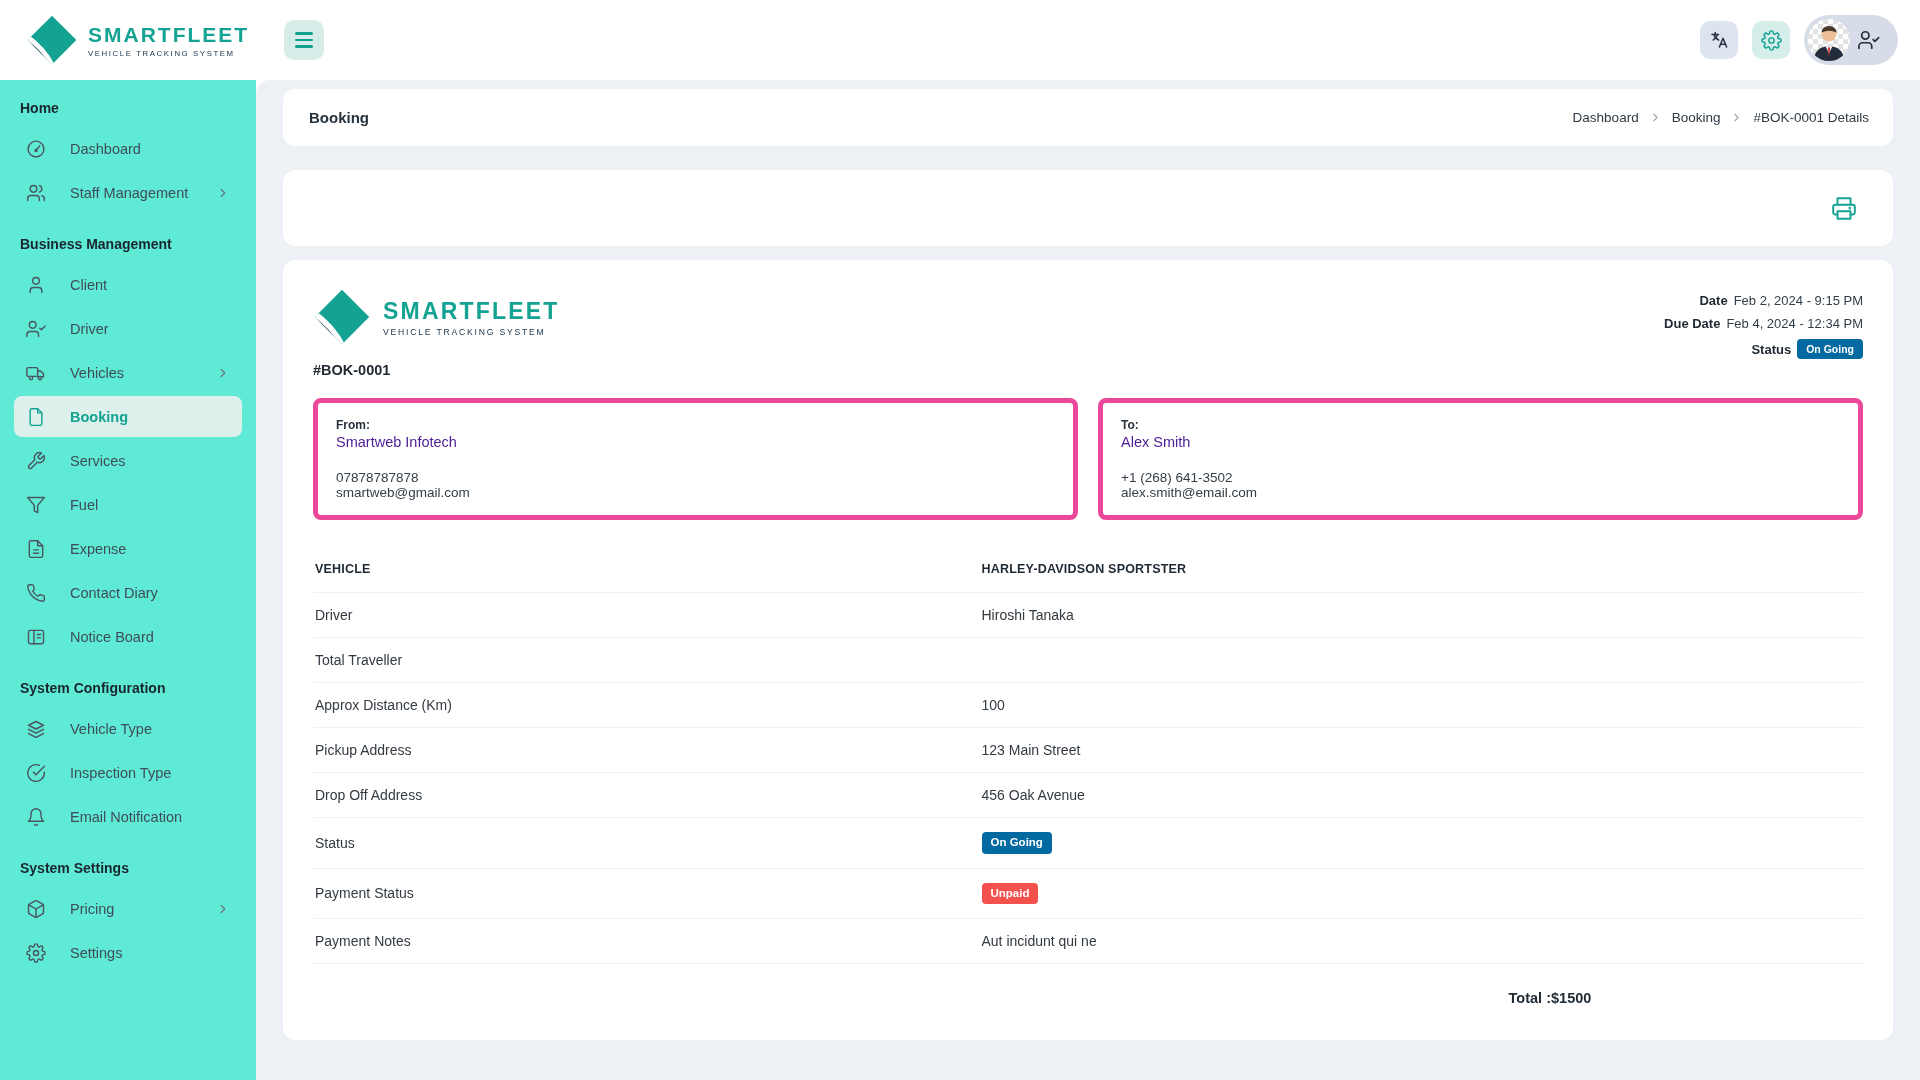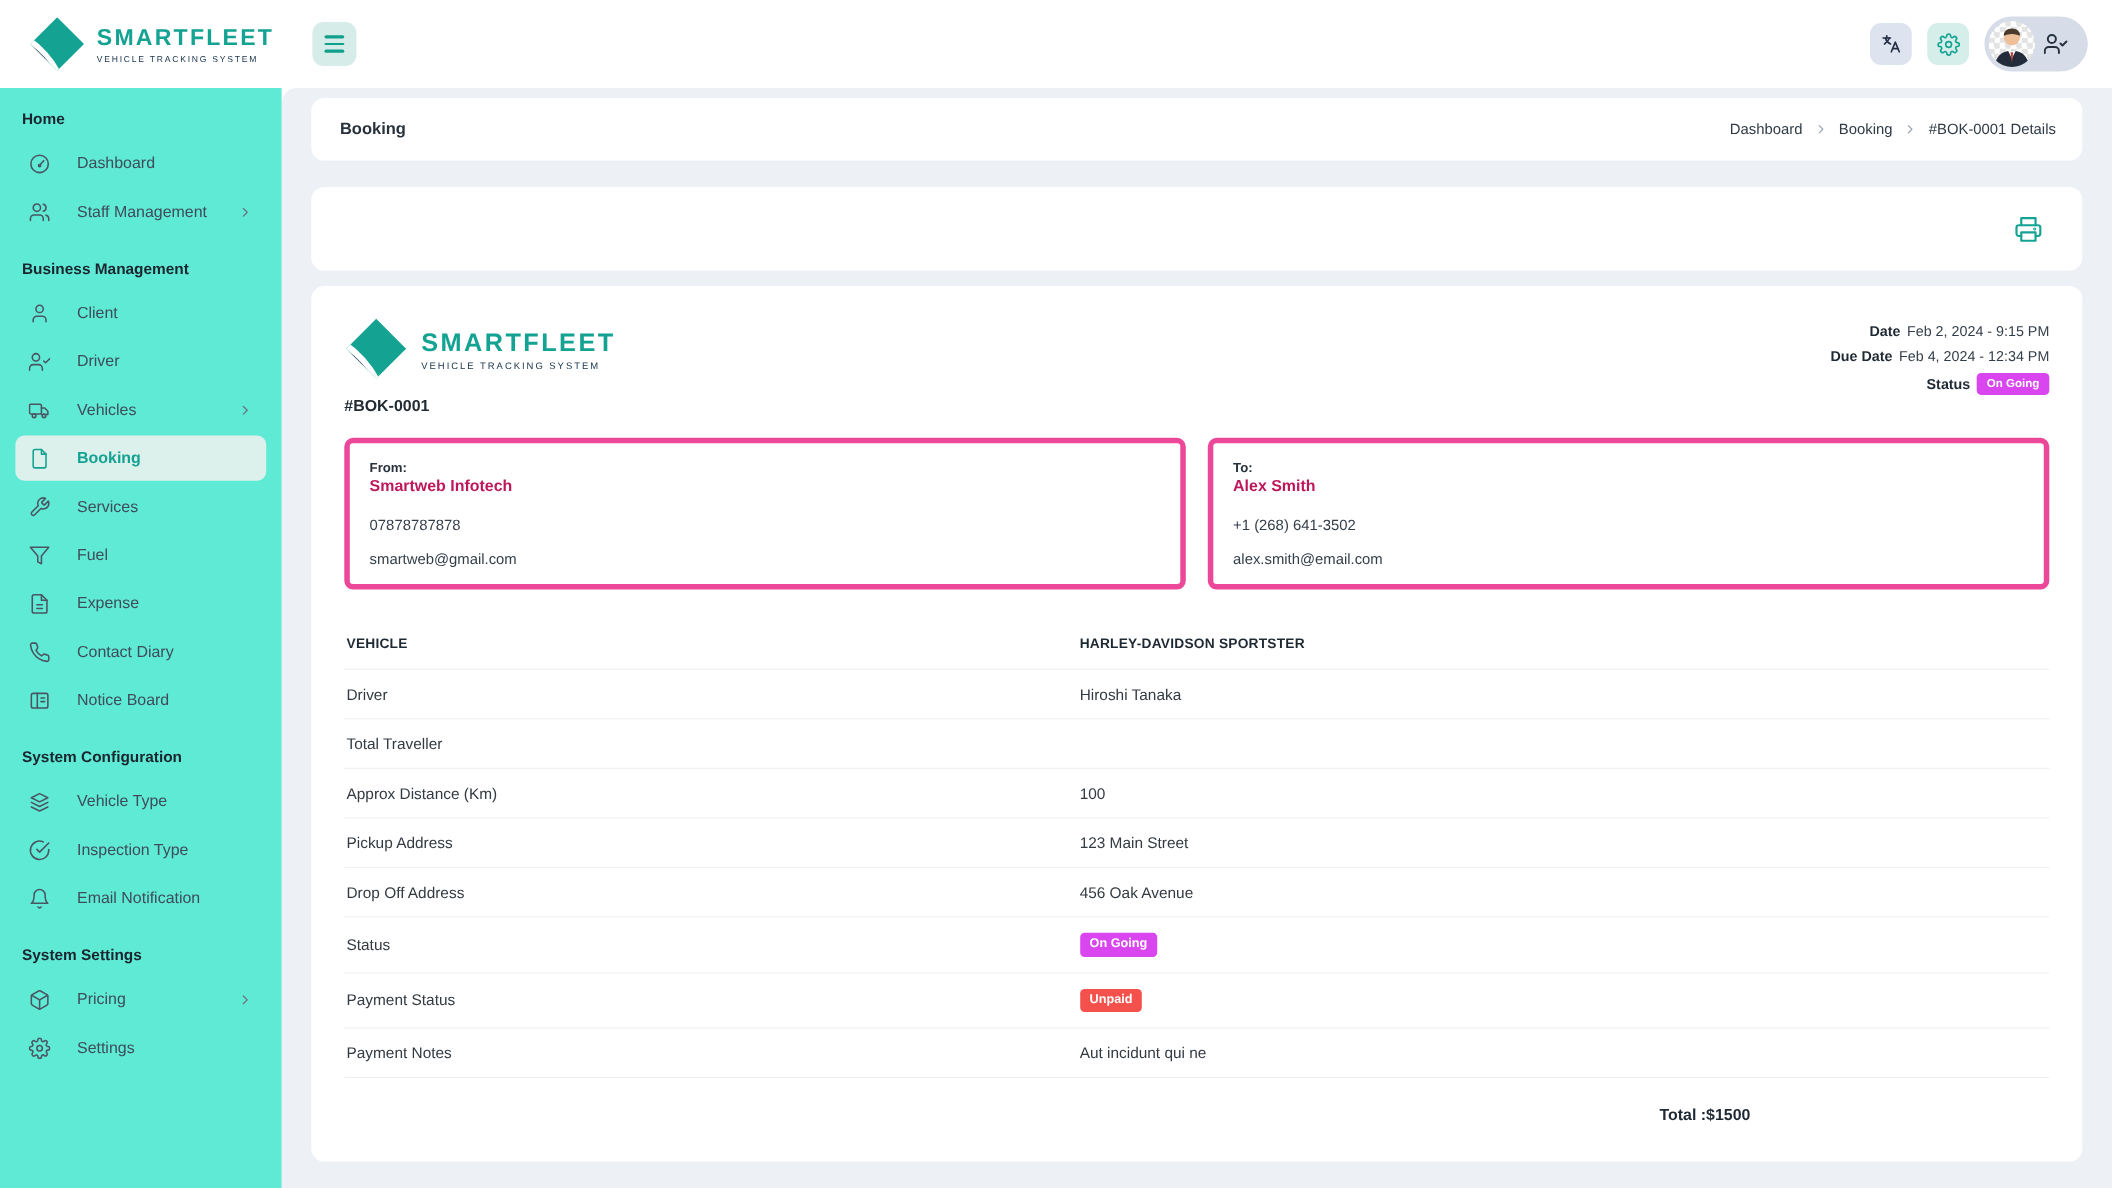--- a/index.html
+++ b/index.html
@@ -47,29 +47,29 @@
   .invoice-card { padding:28px 30px 20px 30px; }
   .inv-head { display:flex; justify-content:space-between; align-items:flex-start; }
   .inv-logo { display:flex; align-items:center; gap:12px; }
   .inv-logo .brand-name { font-size:23px; font-weight:bold; color:#14a392; letter-spacing:2.2px; }
   .inv-logo .brand-tag { font-size:8.6px; color:#16324a; letter-spacing:1.8px; margin-top:2px; }
   .booking-id { margin-top:16px; font-size:14.5px; font-weight:bold; color:#222b33; }
   .inv-meta { text-align:right; font-size:13px; color:#333e49; padding-top:5px; }
   .inv-meta .meta-row { margin-bottom:8px; display:flex; justify-content:flex-end; align-items:center; gap:6px; }
   .inv-meta .meta-label { font-weight:bold; color:#1f2933; }
   .badge { display:inline-block; padding:3px 9px; border-radius:4px; color:#fff; font-size:11.5px; font-weight:bold; line-height:1.35; }
-  .badge-warning { background:#d946ef;text-align:right; }
+  .badge-warning { background:#0369a1;text-align:right; }
   .badge-danger { background:#f5514c; }
 
   .addr-row { display:flex; gap:20px; margin-top:20px; }
   .addr-box { flex:1; border:5px solid #ec4899; border-radius:8px; padding:15px 18px; min-height:97px; }
   .addr-label { font-size:12px; font-weight:bold; color:#28323c; }
-  .addr-name { font-size:14.5px; font-weight:bold; color:#be185d; margin-top:2px; }
+  .addr-name { font-size:14.5px; font-weight:normal; color:#4c1d95; margin-top:2px; }
   .addr-phone { font-size:13.5px; color:#333e49; margin-top:20px; }
-  .addr-email { font-size:13.5px; color:#333e49; margin-top:16px; }
+  .addr-email { font-size:13.5px; color:#333e49; margin-top:0; }
 
   table.booking-table { width:100%; border-collapse:collapse; margin-top:26px; }
   .booking-table th { text-align:left; font-size:12.5px; font-weight:bold; color:#1f2933; padding:16px 2px; border-bottom:1px solid #eef0f3; letter-spacing:.2px; }
   .booking-table td { text-align:left; font-size:14px; color:#333a41; padding:14px 2px; border-bottom:1px solid #eef0f3; height:45px; }
   .booking-table .col-label { width:43%; }
 
   .total-row { display:flex; align-items:center; padding:26px 2px 14px 2px; font-size:14.5px; font-weight:bold; color:#1f2933; }
   .total-label { margin-left:auto; }
   .total-value { width:310px; text-align:left; }
 

